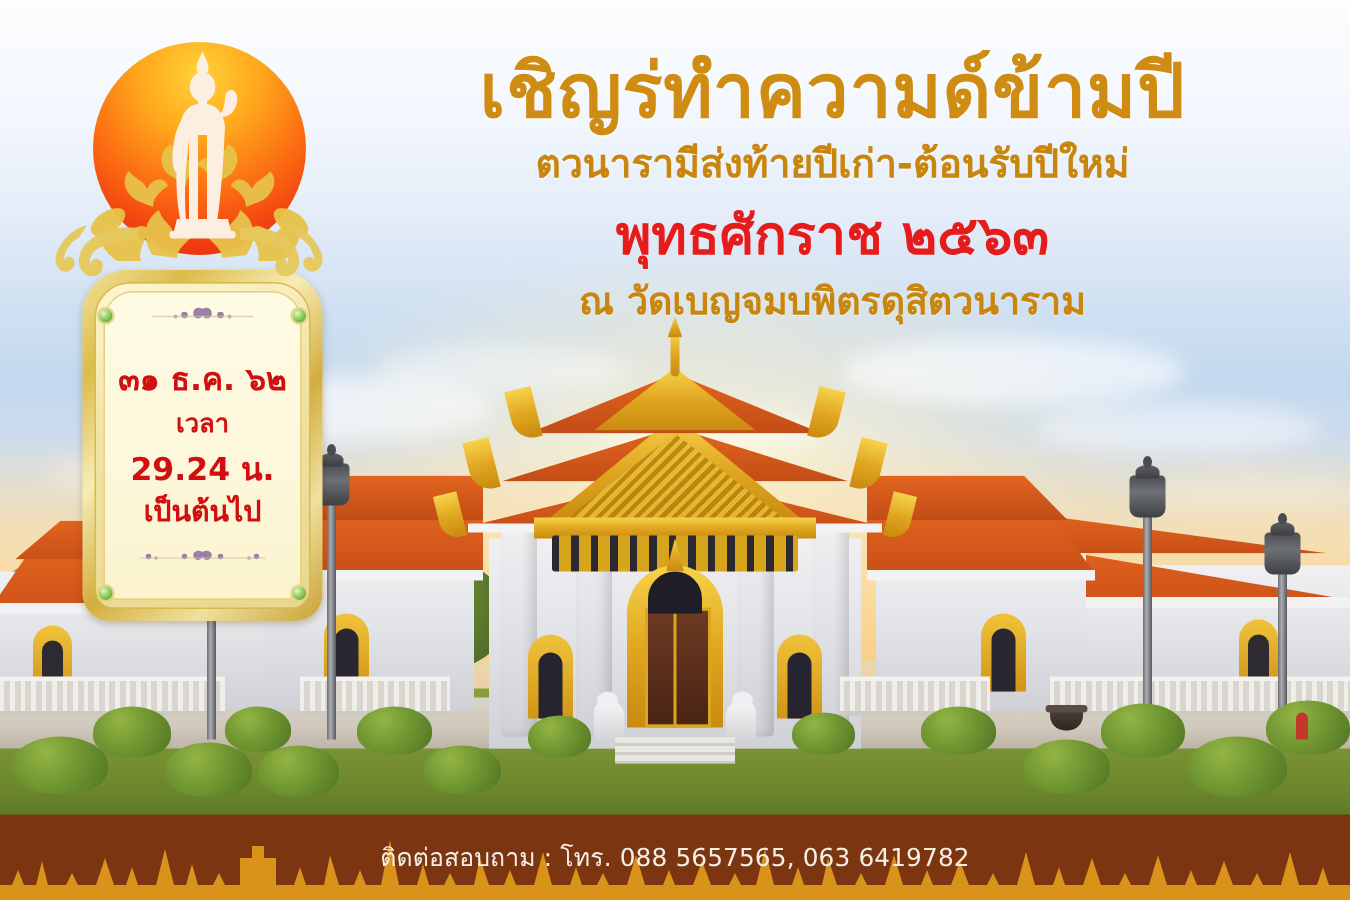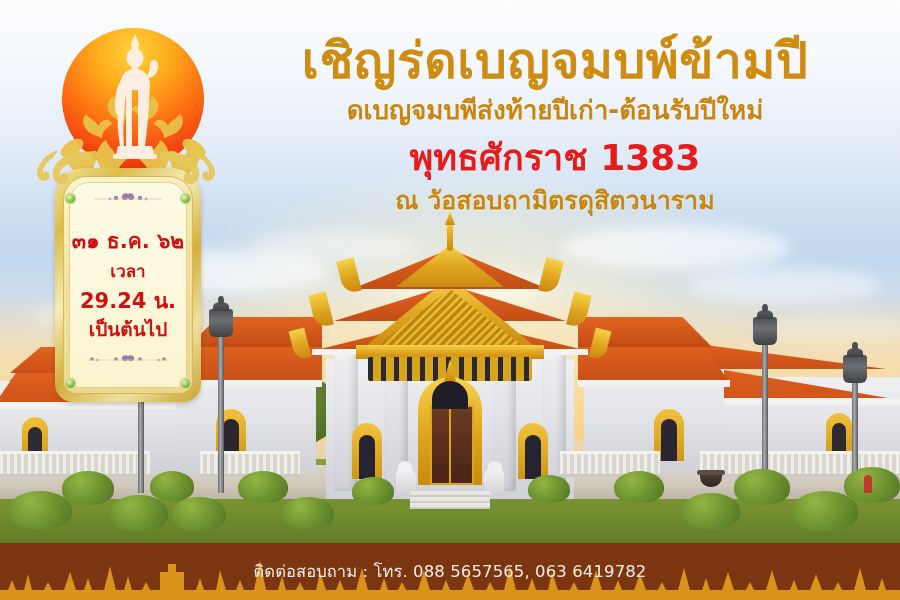--- a/index.html
+++ b/index.html
@@ -106,21 +106,21 @@
   }
 
   
   .emblem{position:absolute;left:58px;top:22px;width:150px;height:160px;z-index:9;}
   .sun{
     position:absolute;left:4px;top:6px;width:142px;height:142px;border-radius:50%;
     background:radial-gradient(circle at 50% 16%,#ffd23a 0%,#ffa91c 28%,#fb6a12 58%,#ef3a11 82%,#e52409 100%);
   }
 
   
-  .plaque{position:absolute;left:55px;top:168px;width:146px;height:234px;z-index:9;}
+  .plaque{position:absolute;left:55px;top:180px;width:160px;height:234px;z-index:9;}
   .plaque-outer{
     position:absolute;inset:0;
     border-radius:30px 30px 18px 18px;
     background:linear-gradient(135deg,#f3e39a 0%,#dcbb49 18%,#f6ecb5 38%,#d3ae3e 58%,#efe0a0 78%,#c9a336 100%);
     box-shadow:0 2px 5px rgba(90,60,10,.28);
   }
   .plaque-mid{
     position:absolute;left:8px;top:8px;right:8px;bottom:8px;
     border-radius:24px 24px 13px 13px;
     background:linear-gradient(160deg,#fdf6cf 0%,#f2e3a3 40%,#e9d78d 100%);
@@ -315,24 +315,24 @@
       L706,18 L710,30 L722,30 L728,12 L734,30 L746,30 L750,22 L754,30 L766,30 L772,10 L778,30 L790,30 L794,20 L798,30
       L810,30 L816,14 L822,30 L834,30 L838,22 L842,30 L854,30 L860,8 L866,30 L878,30 L882,18 L886,30 L900,30 L900,40 Z"></path>
     </svg>
 
     <div class="contact">
       <div class="l1">ติดต่อสอบถาม : โทร. 088 5657565,  063 6419782</div>
     </div>
   </div>
 
   <div class="headwrap">
-    <div class="h1">เชิญร่ดเบญจมบพ์ข้ามปี</div>
-    <div class="h2">ดเบญจมบพีส่งท้ายปีเก่า-ต้อนรับปีใหม่</div>
-    <div class="h3">พุทธศักราช 1383</div>
-    <div class="h4">ณ วัอสอบถามิตรดุสิตวนาราม</div>
+    <div class="h1">เชิญร่ทำความด์ข้ามปี</div>
+    <div class="h2">ตวนารามีส่งท้ายปีเก่า-ต้อนรับปีใหม่</div>
+    <div class="h3">พุทธศักราช ๒๕๖๓</div>
+    <div class="h4">ณ วัดเบญจมบพิตรดุสิตวนาราม</div>
   </div>
 
   <div class="emblem">
     <div class="sun"></div>
 
     <svg style="position:absolute;left:0;top:52px;width:150px;height:108px;" viewBox="0 0 150 108">
       <g fill="#e8c24a" opacity="0.95">
         <path d="M20,100 C8,92 4,78 12,68 C16,76 24,78 26,86 C30,76 38,74 42,80 C38,86 34,94 36,100 Z"></path>
         <path d="M130,100 C142,92 146,78 138,68 C134,76 126,78 124,86 C120,76 112,74 108,80 C112,86 116,94 114,100 Z"></path>
         <path d="M44,96 C36,86 38,72 48,66 C50,74 58,76 58,84 C62,76 70,76 72,82 C66,88 60,92 60,98 Z"></path>

